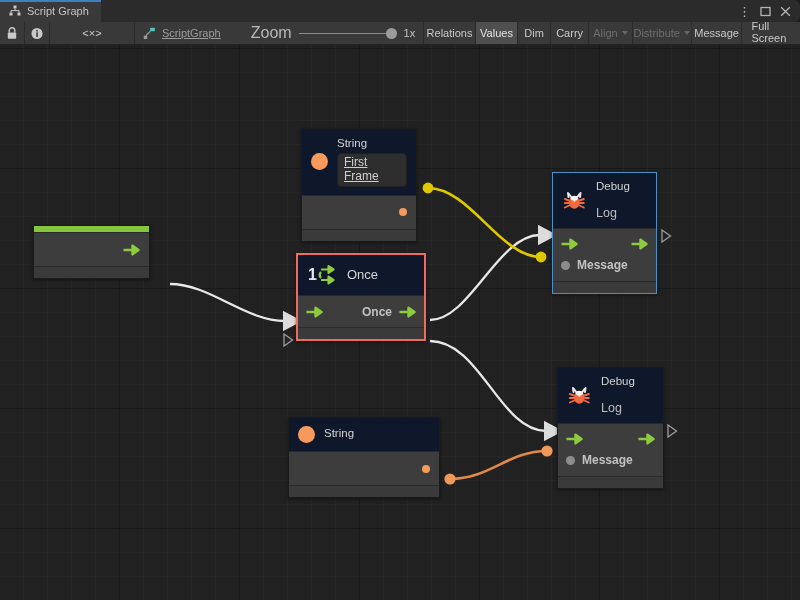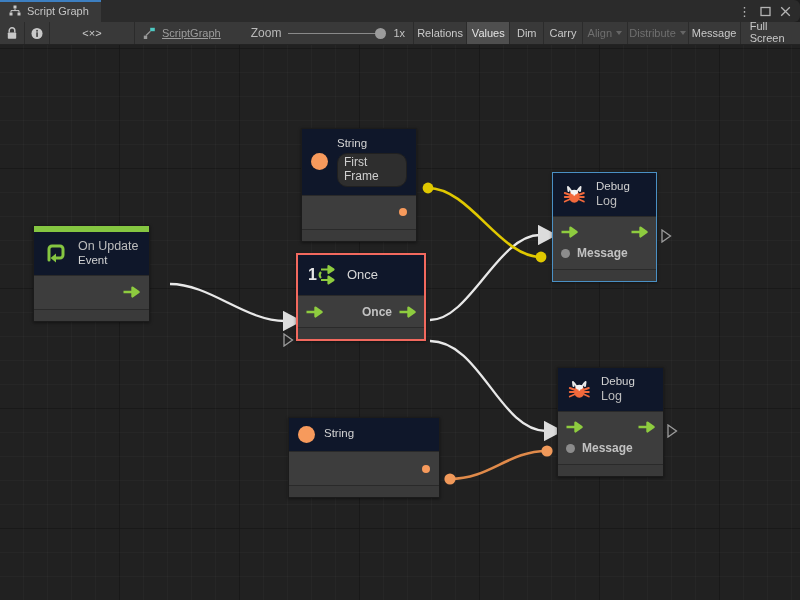--- a/index.html
+++ b/index.html
@@ -39,21 +39,21 @@
     min-width:25px;padding:0 6px;color:#c9c9c9;font-size:11px;
     border-right:1px solid #2b2b2b;box-sizing:border-box;
   }
   .tb-btn.wide{padding:0 9px;}
   .tb-btn.active{background:#4f4f4f;color:#e4e4e4;}
   .tb-btn.dim{color:#6f6f6f;}
   .tb-btn.noborder{border-right:none;align-items:flex-end;}
   .tb-flex{flex:1;border-right:1px solid #2b2b2b;display:flex;align-items:center;padding:0 8px;gap:8px;}
   .gname{display:flex;align-items:center;gap:6px;color:#9d9d9d;font-size:11px;text-decoration:underline;}
   .zoomwrap{display:flex;align-items:center;gap:7px;margin-left:22px;}
-  .zoomlabel{color:#b9b9b9;font-size:12px;}
+  .zoomlabel{color:#b9b9b9;font-size:16px;}
   .slider{position:relative;width:98px;height:12px;display:flex;align-items:center;}
   .slider .track{position:absolute;left:0;right:0;height:1px;background:#8a8a8a;}
   .slider .knob{position:absolute;right:0;width:11px;height:11px;border-radius:50%;background:#9b9b9b;}
   .zoomval{color:#c3c3c3;font-size:11px;}
   .caret{display:inline-block;margin-left:4px;
     border-left:3.5px solid transparent;border-right:3.5px solid transparent;
     border-top:4px solid currentColor;opacity:.85;}
 
   
   .canvas{
@@ -70,33 +70,33 @@
   }
   #wires{position:absolute;left:0;top:0;width:800px;height:555px;}
 
   
   .node{position:absolute;box-sizing:border-box;background:#3a3a3a;
     border:1px solid #1b1b1b;box-shadow:0 1px 3px rgba(0,0,0,.45);}
   .node .accent{height:6px;width:100%;}
   .node .head{display:flex;align-items:center;gap:9px;padding:7px 10px 7px 9px;background:#0f172a;}
   .node .head .titles{display:flex;flex-direction:column;gap:1px;line-height:1.15;}
   .node .t1{color:#d3d3d3;font-size:11.5px;}
-  .node .t2{color:#bdbdbd;font-size:12.5px;}
+  .node .t2{color:#bdbdbd;font-size:12.5px;margin-top:12px;}
   .node .t-single{color:#d6d6d6;font-size:13px;}
   .node .ports{border-top:1px solid #2a2a2a;padding:6px 9px;background:#3d3d3d;}
   .node .foot{border-top:1px solid #2a2a2a;height:11px;background:#3a3a3a;}
   .prow{display:flex;align-items:center;justify-content:space-between;height:21px;}
   .pleft{display:flex;align-items:center;gap:7px;}
   .pright{display:flex;align-items:center;gap:7px;}
   .plabel{color:#c2c2c2;font-size:12px;font-weight:bold;}
   .dotport{width:9px;height:9px;border-radius:50%;background:#8c8c8c;display:inline-block;}
   .arrowg{width:17px;height:12px;display:block;}
   .valuefield{
     background:#2e2e2e;border:1px solid #202020;color:#cfcfcf;
-    font-size:12px;padding:2px 6px;border-radius:10px;display:inline-block;
+    font-size:12px;padding:2px 6px;border-radius:4px;display:inline-block;text-decoration:underline;
   }
   .circ-orange{width:17px;height:17px;border-radius:50%;background:#f79a5c;display:block;flex:none;}
   .odot{width:8px;height:8px;border-radius:50%;background:#f79a5c;display:inline-block;}
   .sel-red{border:2px solid #f2695e !important;}
   .sel-blue{border:1px solid #4a90c4 !important;}
   .node.selred{background:#3a3a3a;}
 </style>
 </head>
 <body>
 
@@ -206,30 +206,20 @@
       <circle cx="428" cy="143" r="5.4" fill="#e0c800"></circle>
       <circle cx="541" cy="212" r="5.4" fill="#e0c800"></circle>
 
       <path d="M450,434 C490,434 508,406 547,406" stroke="#e08a4a" stroke-width="2.6" fill="none"></path>
       <circle cx="450" cy="434" r="5.6" fill="#f0995a"></circle>
       <circle cx="547" cy="406" r="5.6" fill="#f0995a"></circle>
     </svg>
 
     <div class="node" style="left:33px;top:180px;width:117px;">
       <div class="accent" style="background:#85c641;"></div>
-      <div class="head">
-        <svg width="26" height="24" viewBox="0 0 26 24">
-          <path d="M6 19 V8 a3 3 0 0 1 3-3 h8 a3 3 0 0 1 3 3 v6 a3 3 0 0 1 -3 3 h-6" stroke="#85c641" stroke-width="3" fill="none" stroke-linecap="round"></path>
-          <path d="M13 12.5 L13 21.5 L7.5 17 Z" fill="#85c641"></path>
-        </svg>
-        <div class="titles">
-          <span class="t2">On Update</span>
-          <span class="t1">Event</span>
-        </div>
-      </div>
       <div class="ports">
         <div class="prow">
           <span class="pleft"></span>
           <span class="pright">
             <svg class="arrowg" viewBox="0 0 17 12">
               <path d="M0.5 6 H10 M9.5 1.6 L15.5 6 L9.5 10.4 Z" stroke="#8ecc3f" stroke-width="2.4" fill="#8ecc3f" stroke-linejoin="round"></path>
             </svg>
           </span>
         </div>
       </div>

